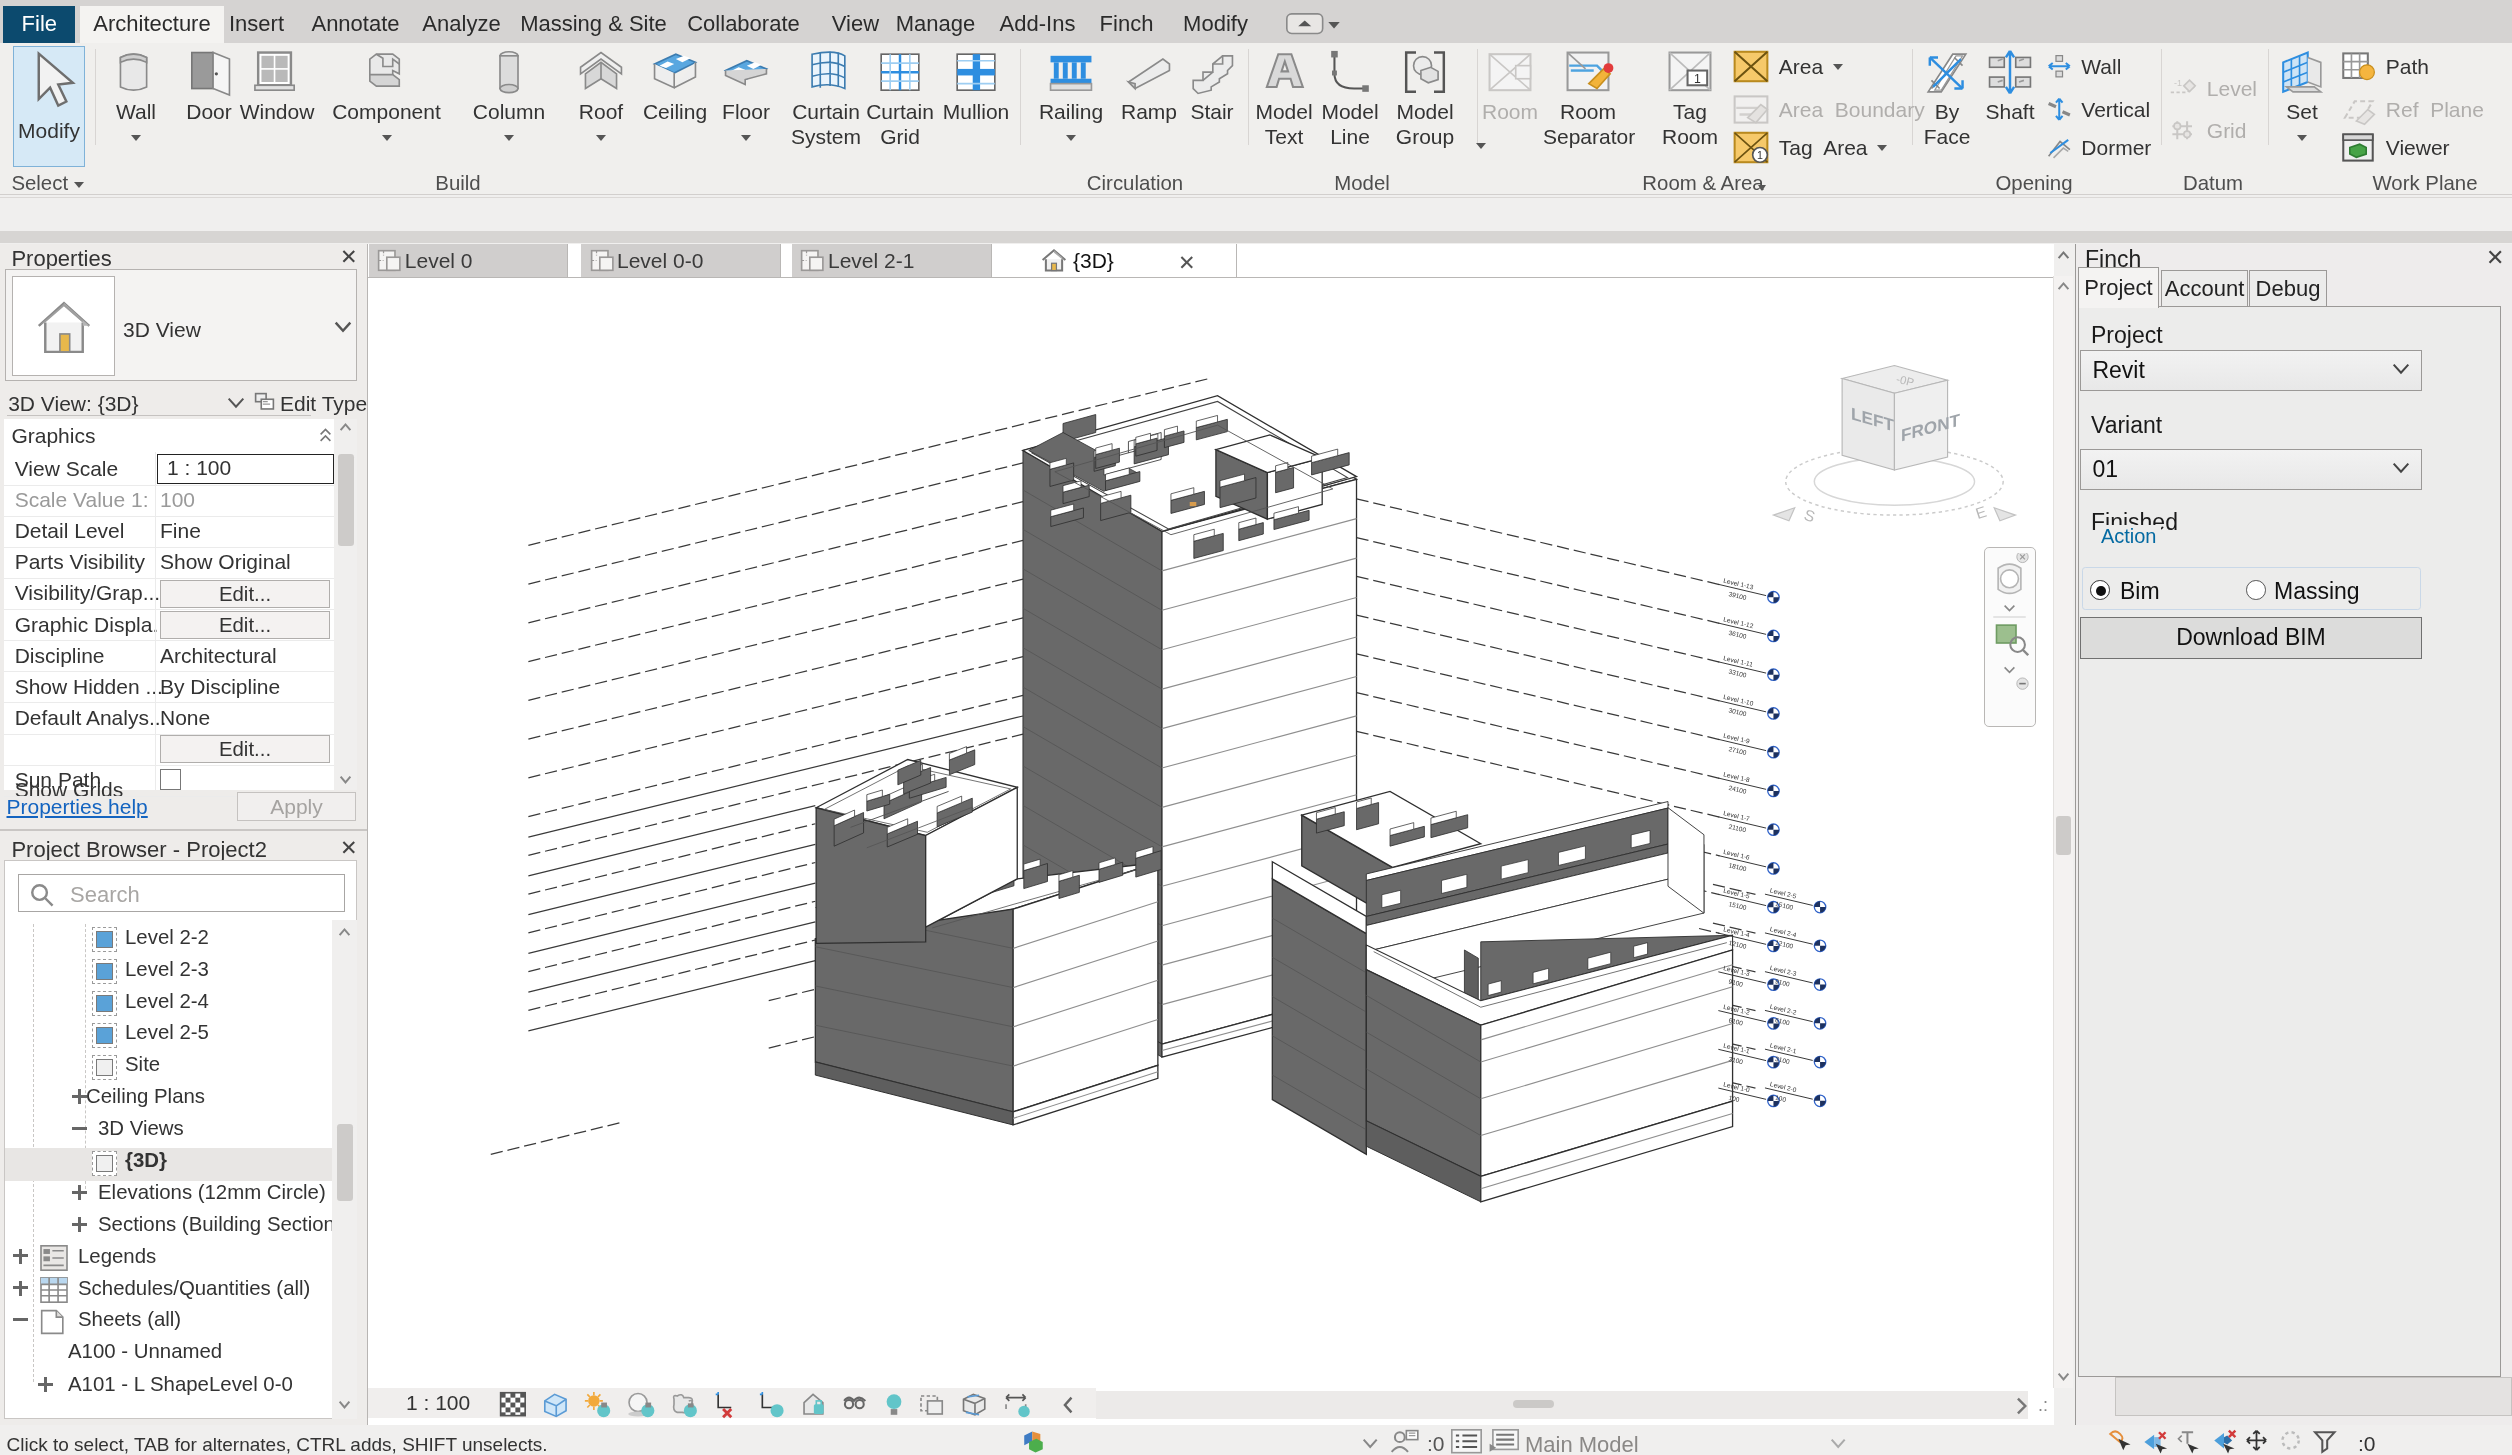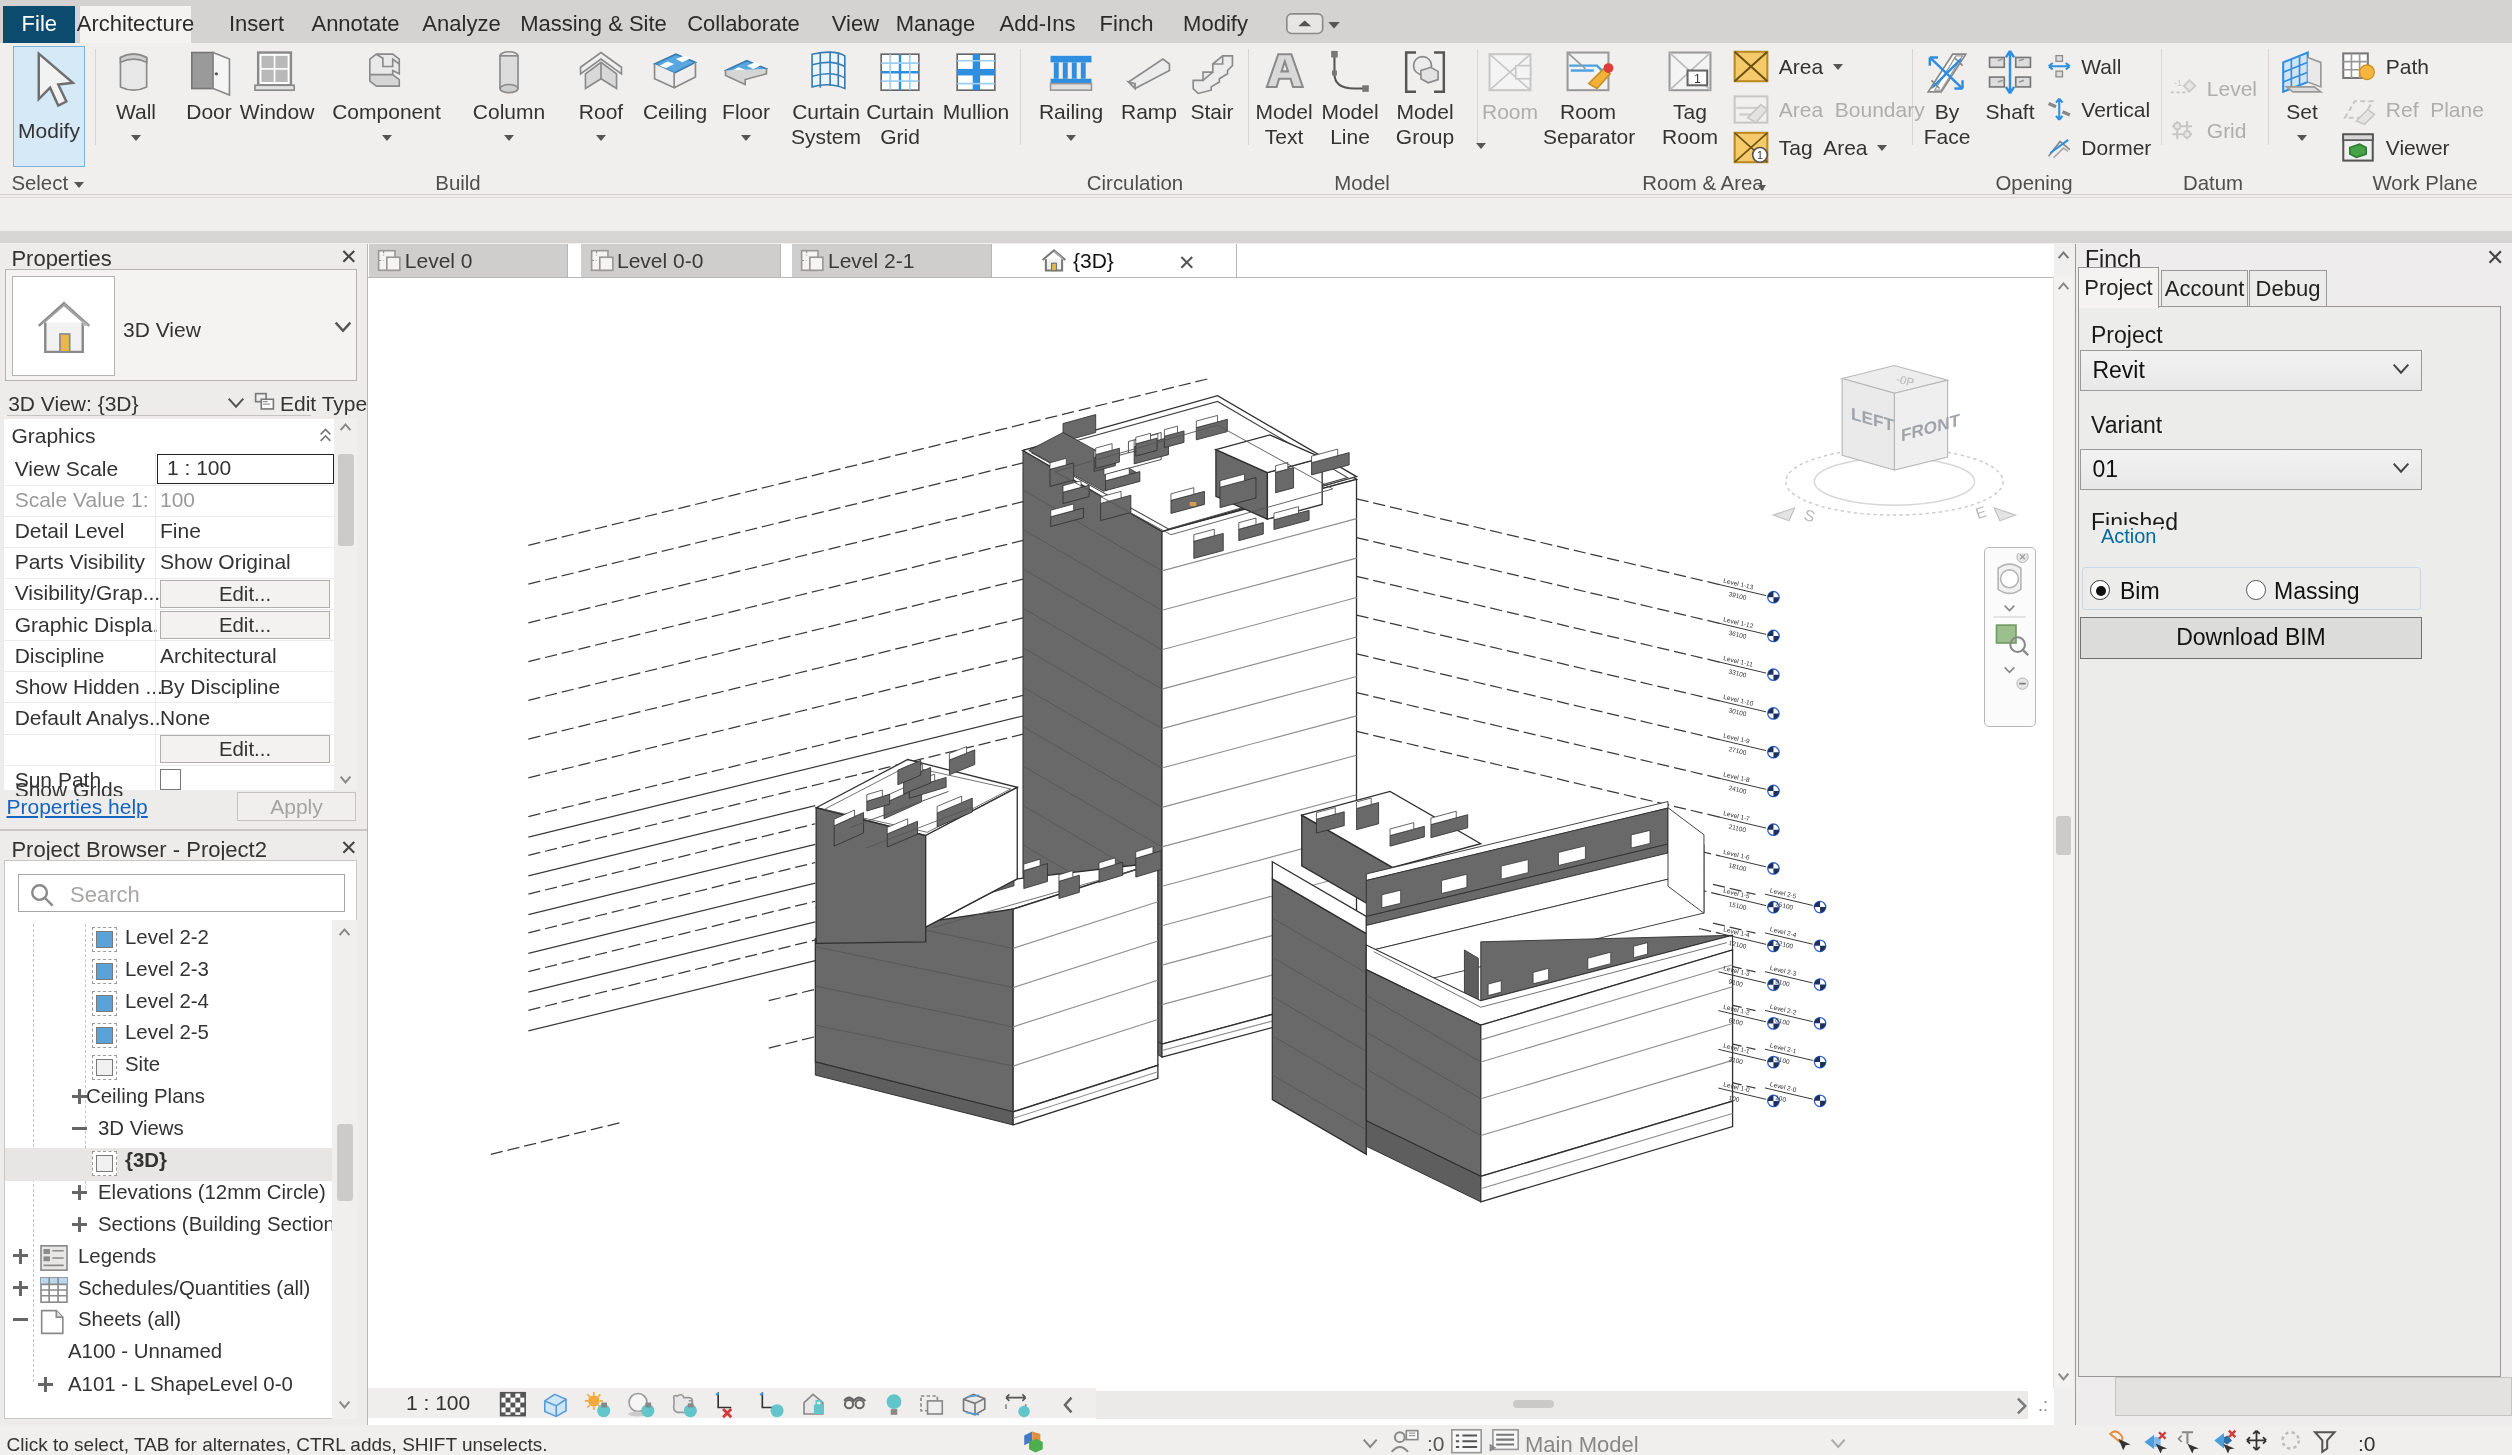--- a/index.html
+++ b/index.html
@@ -37,21 +37,21 @@
 .vtab{position:absolute;top:0;height:33px;background:#d0cecd;border-right:0.8px solid #b9b7b5;font-size:21px;color:#3a3a3a;display:flex;align-items:center}
 #viewbar{position:absolute;left:0;top:1144px;width:728px;height:30px;background:#f0eeed;display:flex;align-items:center}
 
 #statusbar{position:absolute;left:0;top:1425px;width:2512px;height:31px;background:#f0efee;font-size:21px;color:#333}
 .sicon{position:absolute;top:1429px}
 </style></head>
 <body>
 <div id="root">
     <div id="tabbar"></div>
     <div id="filetab" class="rtab">File</div>
-    <div id="archtab" class="rtab" style="left:80px;width:111px">Architecture</div>
+    <div id="archtab" class="rtab" style="left:80px;width:144px">Architecture</div>
     <div class="rtab" style="left:150px;width:213px">Insert</div>
     <div class="rtab" style="left:249px;width:213px">Annotate</div>
     <div class="rtab" style="left:355px;width:213px">Analyze</div>
     <div class="rtab" style="left:487px;width:213px">Massing &amp; Site</div>
     <div class="rtab" style="left:637px;width:213px">Collaborate</div>
     <div class="rtab" style="left:749px;width:213px">View</div>
     <div class="rtab" style="left:829px;width:213px">Manage</div>
     <div class="rtab" style="left:931px;width:213px">Add-Ins</div>
     <div class="rtab" style="left:1020px;width:213px">Finch</div>
     <div class="rtab" style="left:1109px;width:213px">Modify</div>

